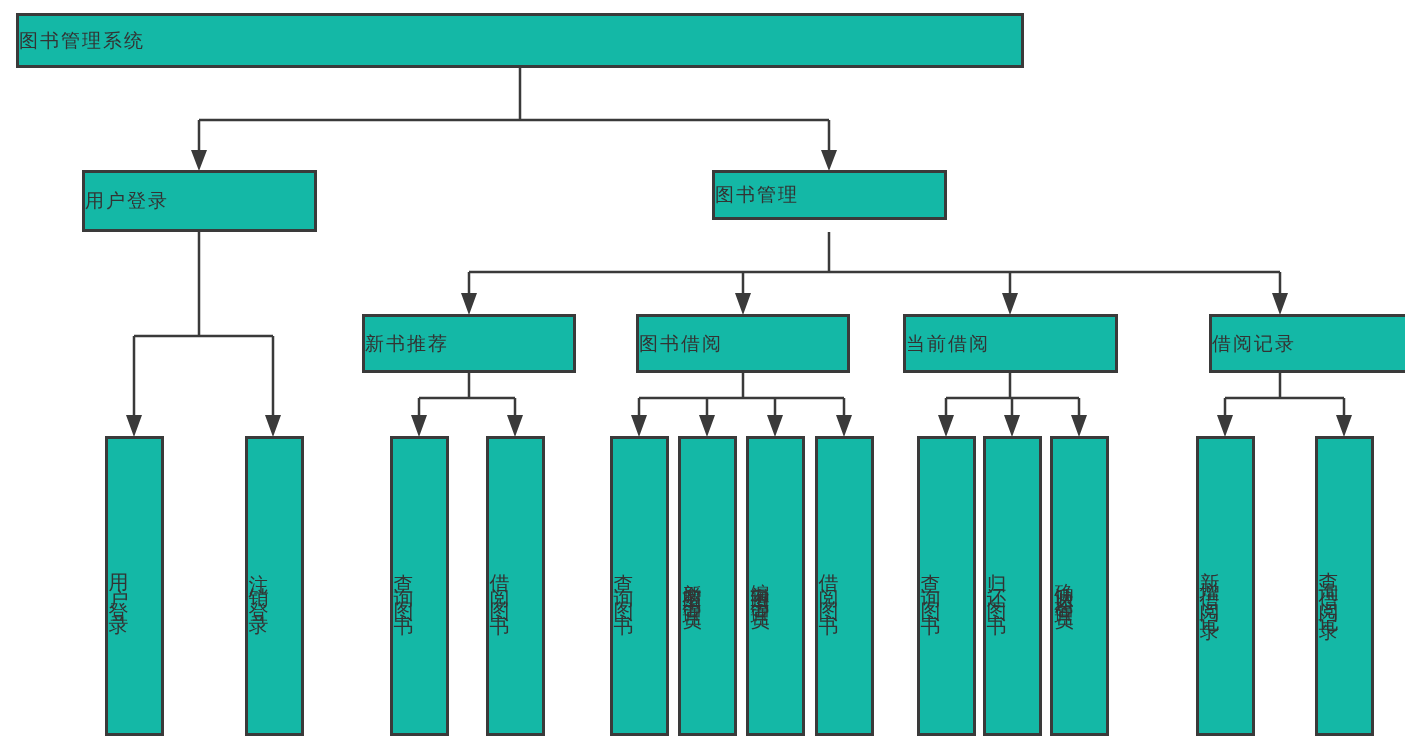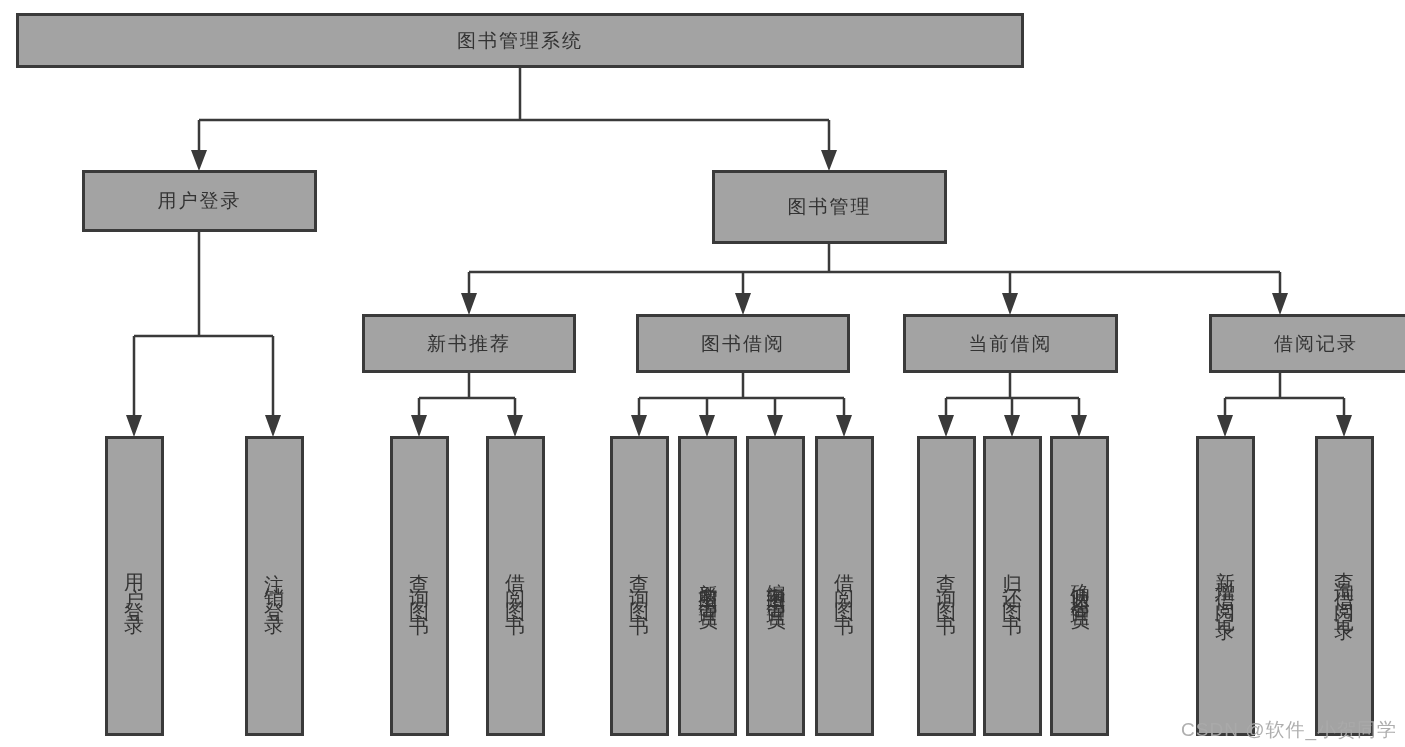--- a/index.html
+++ b/index.html
@@ -9,22 +9,22 @@
     background:#ffffff;
     font-family:"Liberation Sans","DejaVu Sans",sans-serif;
     color:#333333;
     overflow:hidden;
   }
   .wires{position:absolute;left:0;top:0;width:1405px;height:747px;}
   .box{
     position:absolute;
     box-sizing:border-box;
     border:3px solid #3a3a3a;
-    background:#a3a3a3;
-    display:flex;align-items:center;justify-content:center;
+    background:#14b8a6;
+    display:flex;align-items:center;
     text-align:center;
   }
   .hbox span{
     font-size:19px;
     letter-spacing:2px;
     color:#333333;
     white-space:nowrap;
   }
   .leaf span{
     writing-mode:vertical-rl;
@@ -32,21 +32,21 @@
     font-size:20px;
     letter-spacing:14px;
     color:#333333;
     line-height:1.1;
   }
   .leaf.m6 span{letter-spacing:10px;}
   .leaf.m9 span{letter-spacing:4px;font-size:19px;}
   
   #n-root{left:16px;top:13px;width:1008px;height:55px;}
   #n-l20{left:82px;top:170px;width:235px;height:62px;}
-  #n-l21{left:712px;top:170px;width:235px;height:74px;}
+  #n-l21{left:712px;top:170px;width:235px;height:50px;}
   #n-l30{left:362px;top:314px;width:214px;height:59px;font-family:Liberation Serif, serif;}
   #n-l31{left:636px;top:314px;width:214px;height:59px;}
   #n-l32{left:903px;top:314px;width:215px;height:59px;}
   #n-l33{left:1173px;top:314px;width:214px;height:59px;margin-left:36px;}
   .leaf{top:436px;width:59px;height:300px;}
   #f0{left:105px;} #f1{left:245px;}
   #f2{left:390px;} #f3{left:486px;}
   #f4{left:610px;} #f5{left:678px;} #f6{left:746px;} #f7{left:815px;}
   #f8{left:917px;} #f9{left:983px;} #f10{left:1050px;}
   #f11{left:1196px;} #f12{left:1315px;}
@@ -149,14 +149,13 @@
     <span>确认归还（管理员）</span>
   </div>
 
   <div class="box leaf m6" id="f11">
     <span>新增借阅记录</span>
   </div>
   <div class="box leaf m6" id="f12">
     <span>查询借阅记录</span>
   </div>
 
-  <div class="watermark">CSDN @软件_小贺同学</div>
 </div>
 
 </body></html>

